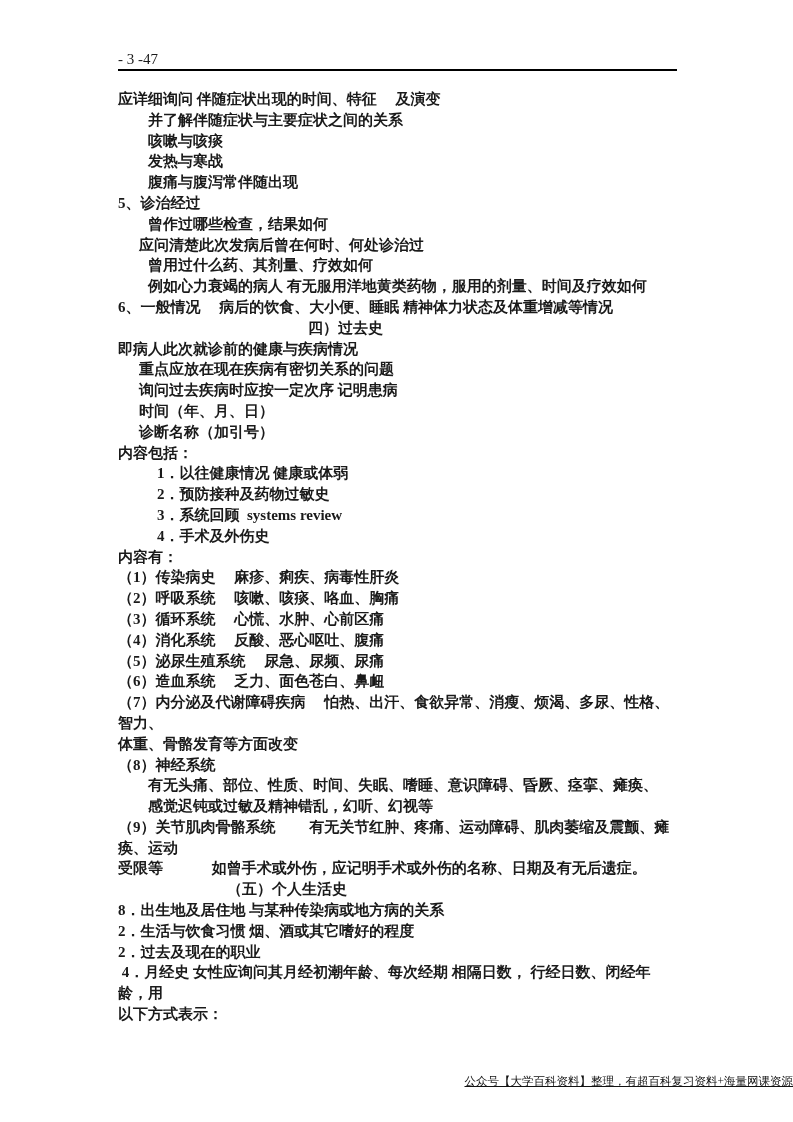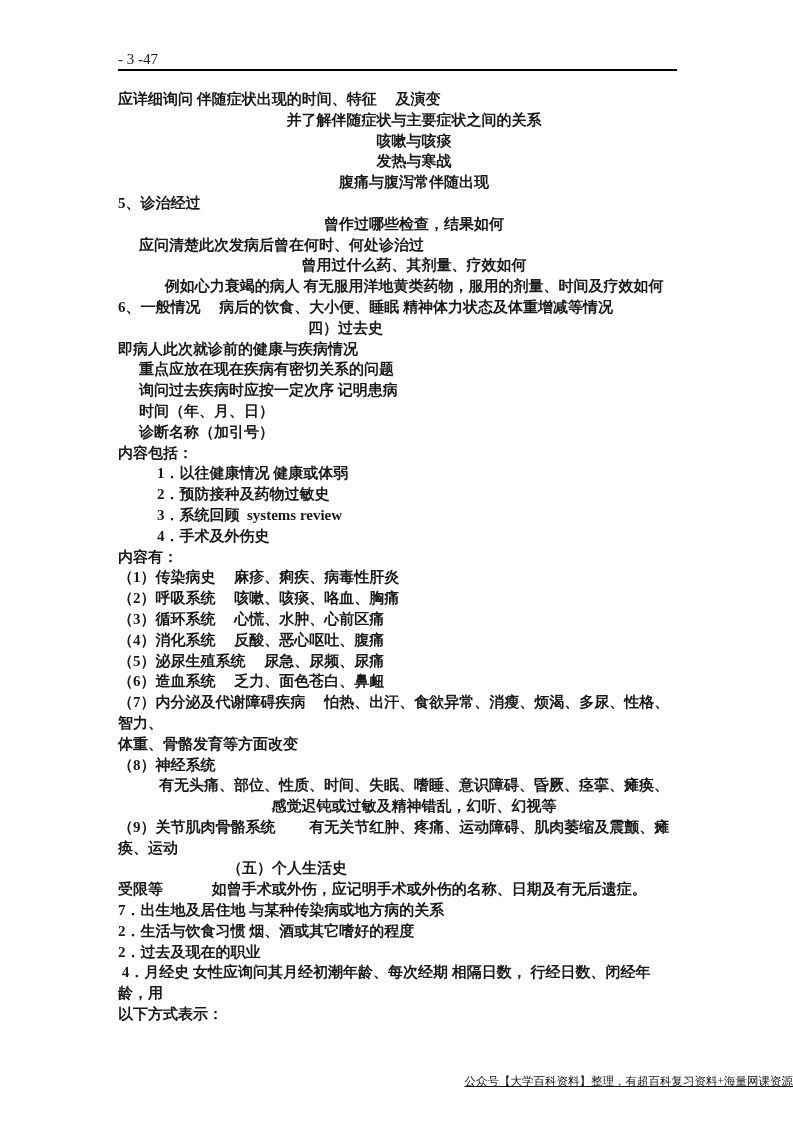--- a/index.html
+++ b/index.html
@@ -41,21 +41,21 @@
     font-weight:bold;
   }
   .line{
     font-size:15px;
     line-height:20.8px;
     white-space:pre-wrap;
     color:#1a1a1a;
   }
   .ind-0{padding-left:0;}
   .ind-1{padding-left:21px;}
-  .ind-2{padding-left:30px;text-align:center;}
+  .ind-2{padding-left:30px;}
   .ind-3{padding-left:39px;}
   .ind-h1{padding-left:190px;}
   .ind-h2{padding-left:109px;}
   .page-footer{
     position:absolute;
     left:0;
     top:1073px;
     width:100%;
     text-align:right;
     font-size:11.5px;
@@ -100,23 +100,23 @@
       <div class="line ind-0">（3）循环系统　 心慌、水肿、心前区痛</div>
       <div class="line ind-0">（4）消化系统　 反酸、恶心呕吐、腹痛</div>
       <div class="line ind-0">（5）泌尿生殖系统　 尿急、尿频、尿痛</div>
       <div class="line ind-0">（6）造血系统　 乏力、面色苍白、鼻衄</div>
       <div class="line ind-0">（7）内分泌及代谢障碍疾病　 怕热、出汗、食欲异常、消瘦、烦渴、多尿、性格、智力、</div>
       <div class="line ind-0">体重、骨骼发育等方面改变</div>
       <div class="line ind-0">（8）神经系统</div>
       <div class="line ind-2">有无头痛、部位、性质、时间、失眠、嗜睡、意识障碍、昏厥、痉挛、瘫痪、</div>
       <div class="line ind-2">感觉迟钝或过敏及精神错乱，幻听、幻视等</div>
       <div class="line ind-0">（9）关节肌肉骨骼系统　　 有无关节红肿、疼痛、运动障碍、肌肉萎缩及震颤、瘫痪、运动</div>
+      <div class="line ind-0">受限等　　　 如曾手术或外伤，应记明手术或外伤的名称、日期及有无后遗症。</div>
       <div class="line ind-h2">（五）个人生活史</div>
-      <div class="line ind-0">受限等　　　 如曾手术或外伤，应记明手术或外伤的名称、日期及有无后遗症。</div>
-      <div class="line ind-0">7．出生地及居住地 与某种传染病或地方病的关系</div>
+      <div class="line ind-0">8．出生地及居住地 与某种传染病或地方病的关系</div>
       <div class="line ind-0">2．生活与饮食习惯 烟、酒或其它嗜好的程度</div>
       <div class="line ind-0">2．过去及现在的职业</div>
       <div class="line ind-0"> 4．月经史 女性应询问其月经初潮年龄、每次经期 相隔日数， 行经日数、闭经年龄，用</div>
       <div class="line ind-0">以下方式表示：</div>
     </div>
 
   <div class="page-footer">公众号【大学百科资料】整理，有超百科复习资料+海量网课资源</div>
 </div>
 
 </body></html>

